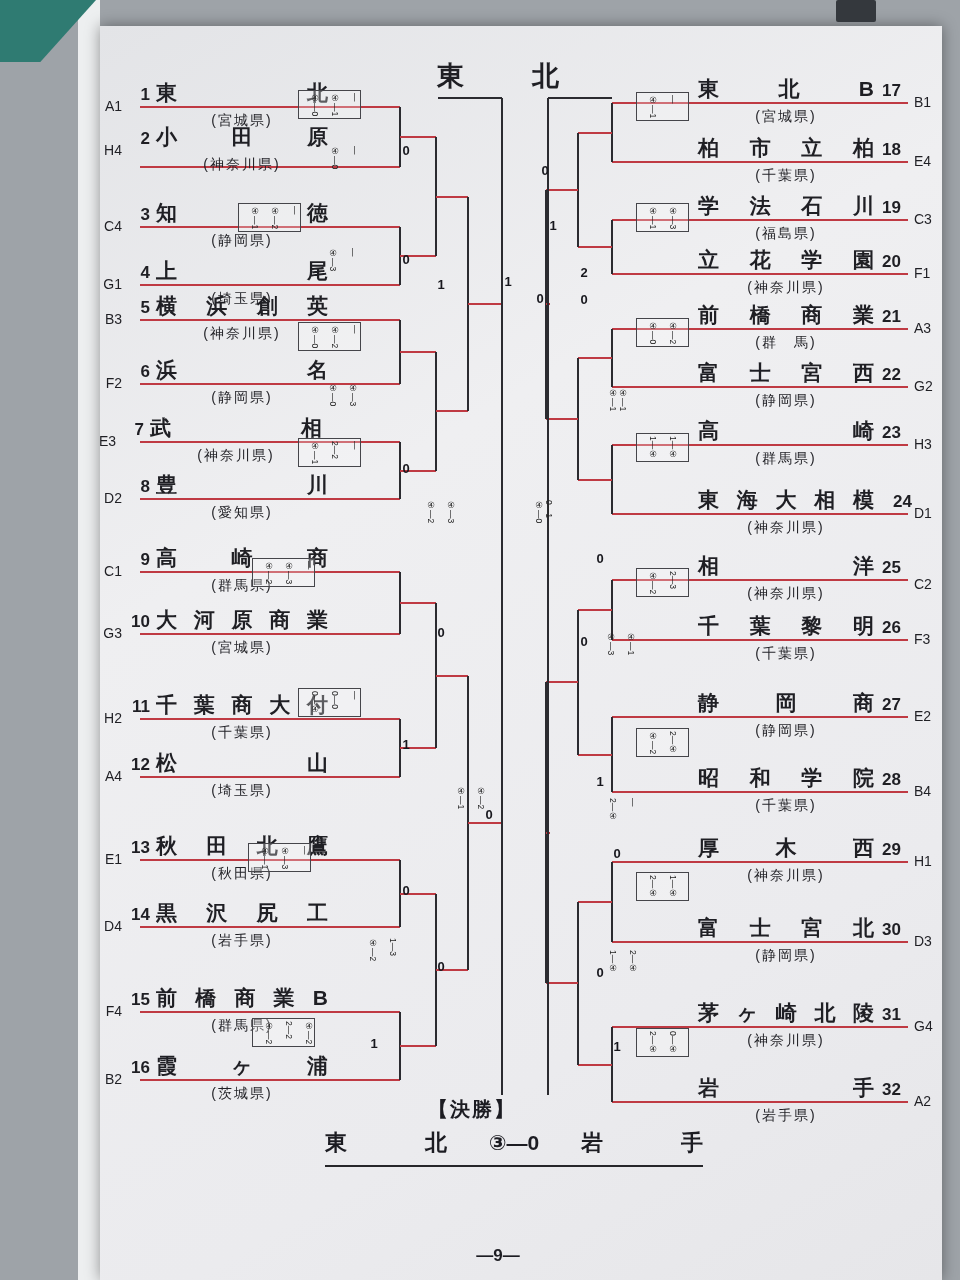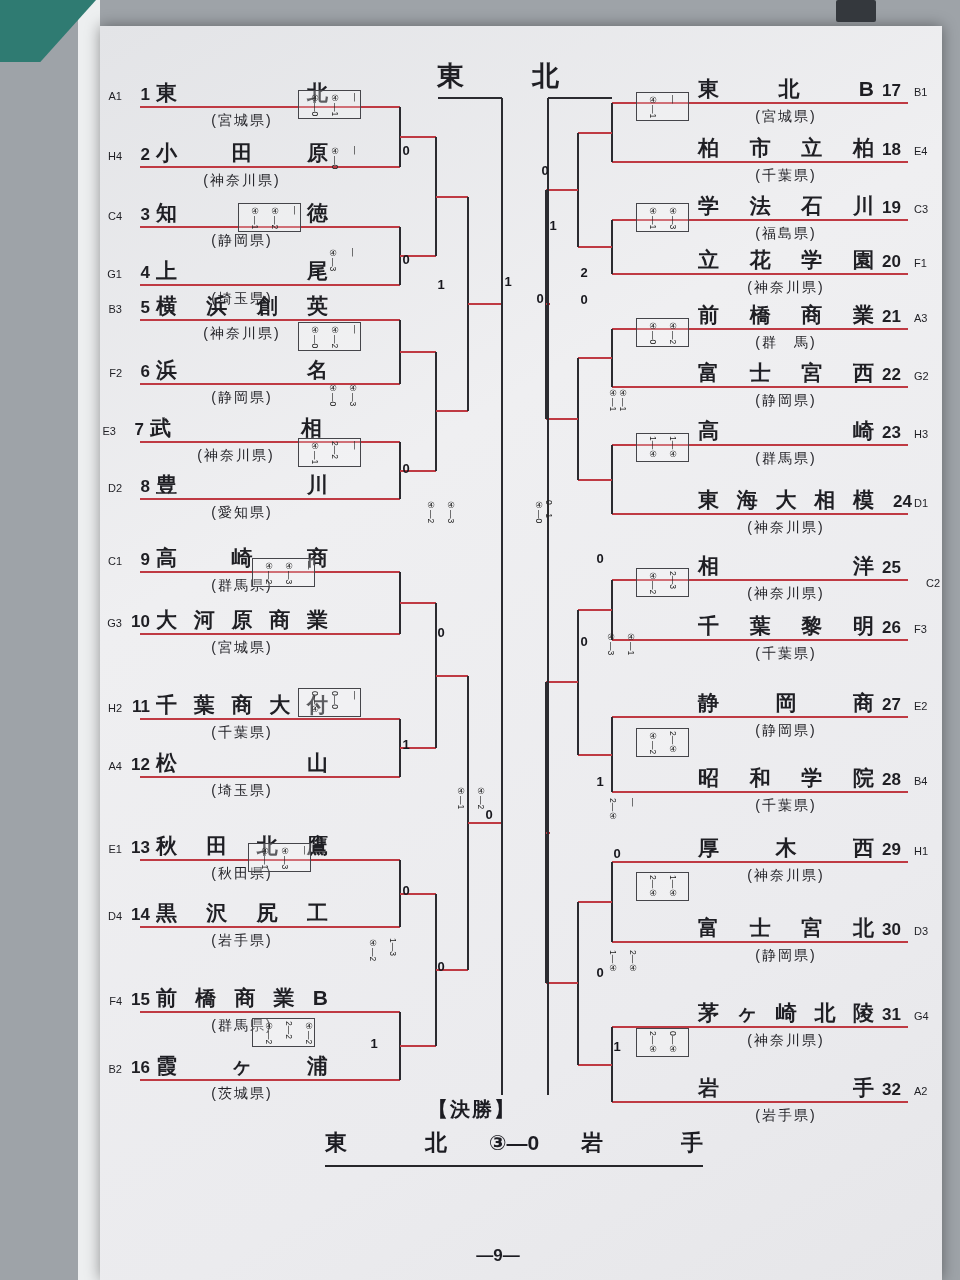--- a/index.html
+++ b/index.html
@@ -13,21 +13,21 @@
          background:linear-gradient(150deg,#e3e4e7,#efeff1 35%,#ebebee 75%,#e6e6e9);
          box-shadow:0 0 14px rgba(0,0,0,.4);}
   .stage{position:absolute;left:0;top:0;width:960px;height:1280px;}
   .title{position:absolute;left:150px;top:40px;width:740px;text-align:center;
          font-size:25px;font-weight:700;letter-spacing:2px;color:#26262a;}
   .finalist{position:absolute;font-size:27px;font-weight:700;color:#1f1f24;}
   .fl{left:437px;top:58px;} .fr{left:532px;top:58px;}
   .ln{position:absolute;}
   .team{position:absolute;width:340px;height:52px;}
   .team span{position:absolute;color:#1f1f24;white-space:nowrap;}
-  .seed{font-size:11px;color:#3a3a40;}
+  .seed{font-size:14px;color:#3a3a40;margin-top:8px;}
   .num{font-size:17px;font-weight:700;}
   .tname{display:flex;justify-content:space-between;font-size:21px;font-weight:700;line-height:24px;}
   .tname i{font-style:normal;}
   .pref{font-size:14px;text-align:center;letter-spacing:2px;}
   .ann{position:absolute;display:flex;gap:1px;align-items:flex-start;}
   .ann span{writing-mode:vertical-rl;text-orientation:mixed;font-size:8.5px;line-height:1.06;
             max-height:72px;overflow:hidden;color:#222;}
   .ann.boxed{border:1px solid #45454a;padding:2px 1px;background:rgba(250,250,250,.28);}
   .sc{position:absolute;font-size:13px;font-weight:700;color:#17171d;transform:translate(-50%,-50%);}
   .final-sec{position:absolute;left:0;top:0;width:960px;color:#1c1c22;}
@@ -82,21 +82,21 @@
       <div class="team" style="left: 100px; top: 81px;">
         <span class="seed" style="left: 0px; top: 9px; width: 22px; text-align: right;">A1</span>
         <span class="num" style="left: 24px; top: 4px; width: 26px; text-align: right;">1</span>
         <span class="tname" style="left: 56px; top: 0px; width: 172px;">
           <i>東</i>
           <i>北</i>
         </span>
         <span class="pref" style="left: 56px; top: 31px; width: 172px;">(宮城県)</span>
       </div>
       <div class="ln" style="left: 140px; top: 166px; width: 260px; height: 2px; background: rgb(191, 58, 67);"></div>
-      <div class="team" style="left: 100px; top: 141px;">
+      <div class="team" style="left: 100px; top: 125px;">
         <span class="seed" style="left: 0px; top: 9px; width: 22px; text-align: right;">H4</span>
         <span class="num" style="left: 24px; top: 4px; width: 26px; text-align: right;">2</span>
         <span class="tname" style="left: 56px; top: 0px; width: 172px;">
           <i>小</i>
           <i>田</i>
           <i>原</i>
         </span>
         <span class="pref" style="left: 56px; top: 31px; width: 172px;">(神奈川県)</span>
       </div>
       <div class="ln" style="left: 140px; top: 226px; width: 260px; height: 2px; background: rgb(191, 58, 67);"></div>
@@ -350,21 +350,21 @@
         <span class="seed" style="left: 302px; top: 9px; width: 26px; text-align: left;">D1</span>
         <span class="pref" style="left: 86px; top: 31px; width: 176px;">(神奈川県)</span>
       </div>
       <div class="ln" style="left: 612px; top: 579px; width: 296px; height: 2px; background: rgb(191, 58, 67);"></div>
       <div class="team" style="left: 612px; top: 554px;">
         <span class="tname" style="left: 86px; top: 0px; width: 176px;">
           <i>相</i>
           <i>洋</i>
         </span>
         <span class="num" style="left: 270px; top: 4px; width: 30px; text-align: left;">25</span>
-        <span class="seed" style="left: 302px; top: 23px; width: 26px; text-align: right;">C2</span>
+        <span class="seed" style="left: 302px; top: 14px; width: 26px; text-align: left;">C2</span>
         <span class="pref" style="left: 86px; top: 31px; width: 176px;">(神奈川県)</span>
       </div>
       <div class="ln" style="left: 612px; top: 639px; width: 296px; height: 2px; background: rgb(191, 58, 67);"></div>
       <div class="team" style="left: 612px; top: 614px;">
         <span class="tname" style="left: 86px; top: 0px; width: 176px;">
           <i>千</i>
           <i>葉</i>
           <i>黎</i>
           <i>明</i>
         </span>

